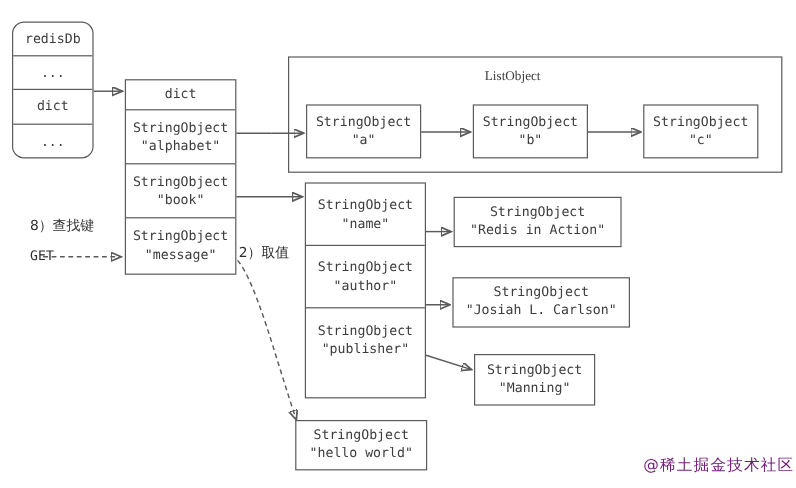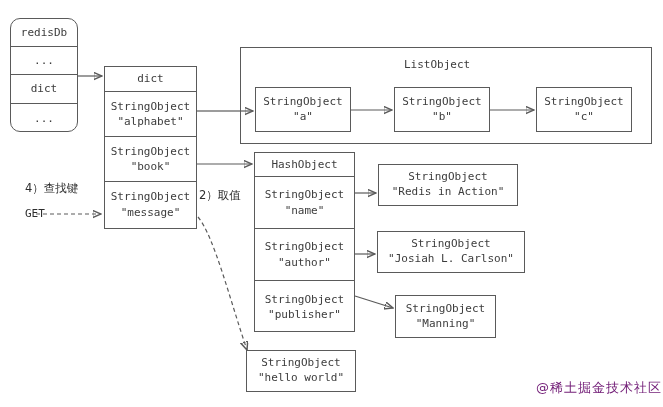--- a/index.html
+++ b/index.html
@@ -61,20 +61,21 @@
     position: absolute;
     box-sizing: border-box;
     border: 1.5px solid #5a5a5a;
     background: #ffffff;
   }
   .frame-title {
     position: absolute;
     font-size: 11px;
     color: #3c3c3c;
     white-space: nowrap;
+    font-family: Liberation Serif, serif;
   }
 
   
   svg.links {
     position: absolute;
     left: 0; top: 0;
     width: 663px;
     height: 407px;
     overflow: visible;
     pointer-events: none;
@@ -160,23 +161,20 @@
   <div class="box" style="left:394px; top:87px; width:96px; height:45px;">
     <span class="t1">StringObject</span>
     <span class="t2">"b"</span>
   </div>
   <div class="box" style="left:536px; top:87px; width:96px; height:45px;">
     <span class="t1">StringObject</span>
     <span class="t2">"c"</span>
   </div>
 
   <div class="struct" style="left:254px; top:152px; width:101px; height:180px;">
-    <div class="row" style="height:24px;">
-      <span class="t1">HashObject</span>
-    </div>
     <div class="row" style="height:52px;">
       <span class="t1">StringObject</span>
       <span class="t2">"name"</span>
     </div>
     <div class="row" style="height:52px;">
       <span class="t1">StringObject</span>
       <span class="t2">"author"</span>
     </div>
     <div class="row" style="height:52px;">
       <span class="t1">StringObject</span>
@@ -223,19 +221,19 @@
 
     <line x1="355" y1="254" x2="375" y2="254" marker-end="url(#arrow)"></line>
 
     <line x1="355" y1="296" x2="393" y2="308" marker-end="url(#arrow)"></line>
 
     <line class="dashed" x1="36" y1="214" x2="101" y2="214" marker-end="url(#arrow)"></line>
 
     <path class="dashed" d="M198,217 C214,236 230,300 247,350" marker-end="url(#arrow)"></path>
   </svg>
 
-  <div class="anno" style="left:25px; top:181px;">4）查找键</div>
+  <div class="anno" style="left:25px; top:181px;">8）查找键</div>
   <div class="anno-mono" style="left:25px; top:207px;">GET</div>
-  <div class="anno" style="left:199px; top:188px;">2）取值</div>
+  <div class="anno" style="left:199px; top:203px;">2）取值</div>
 
   <div class="watermark" style="left:536px; top:379px;">@稀土掘金技术社区</div>
 
 </div>
 
 </body></html>

